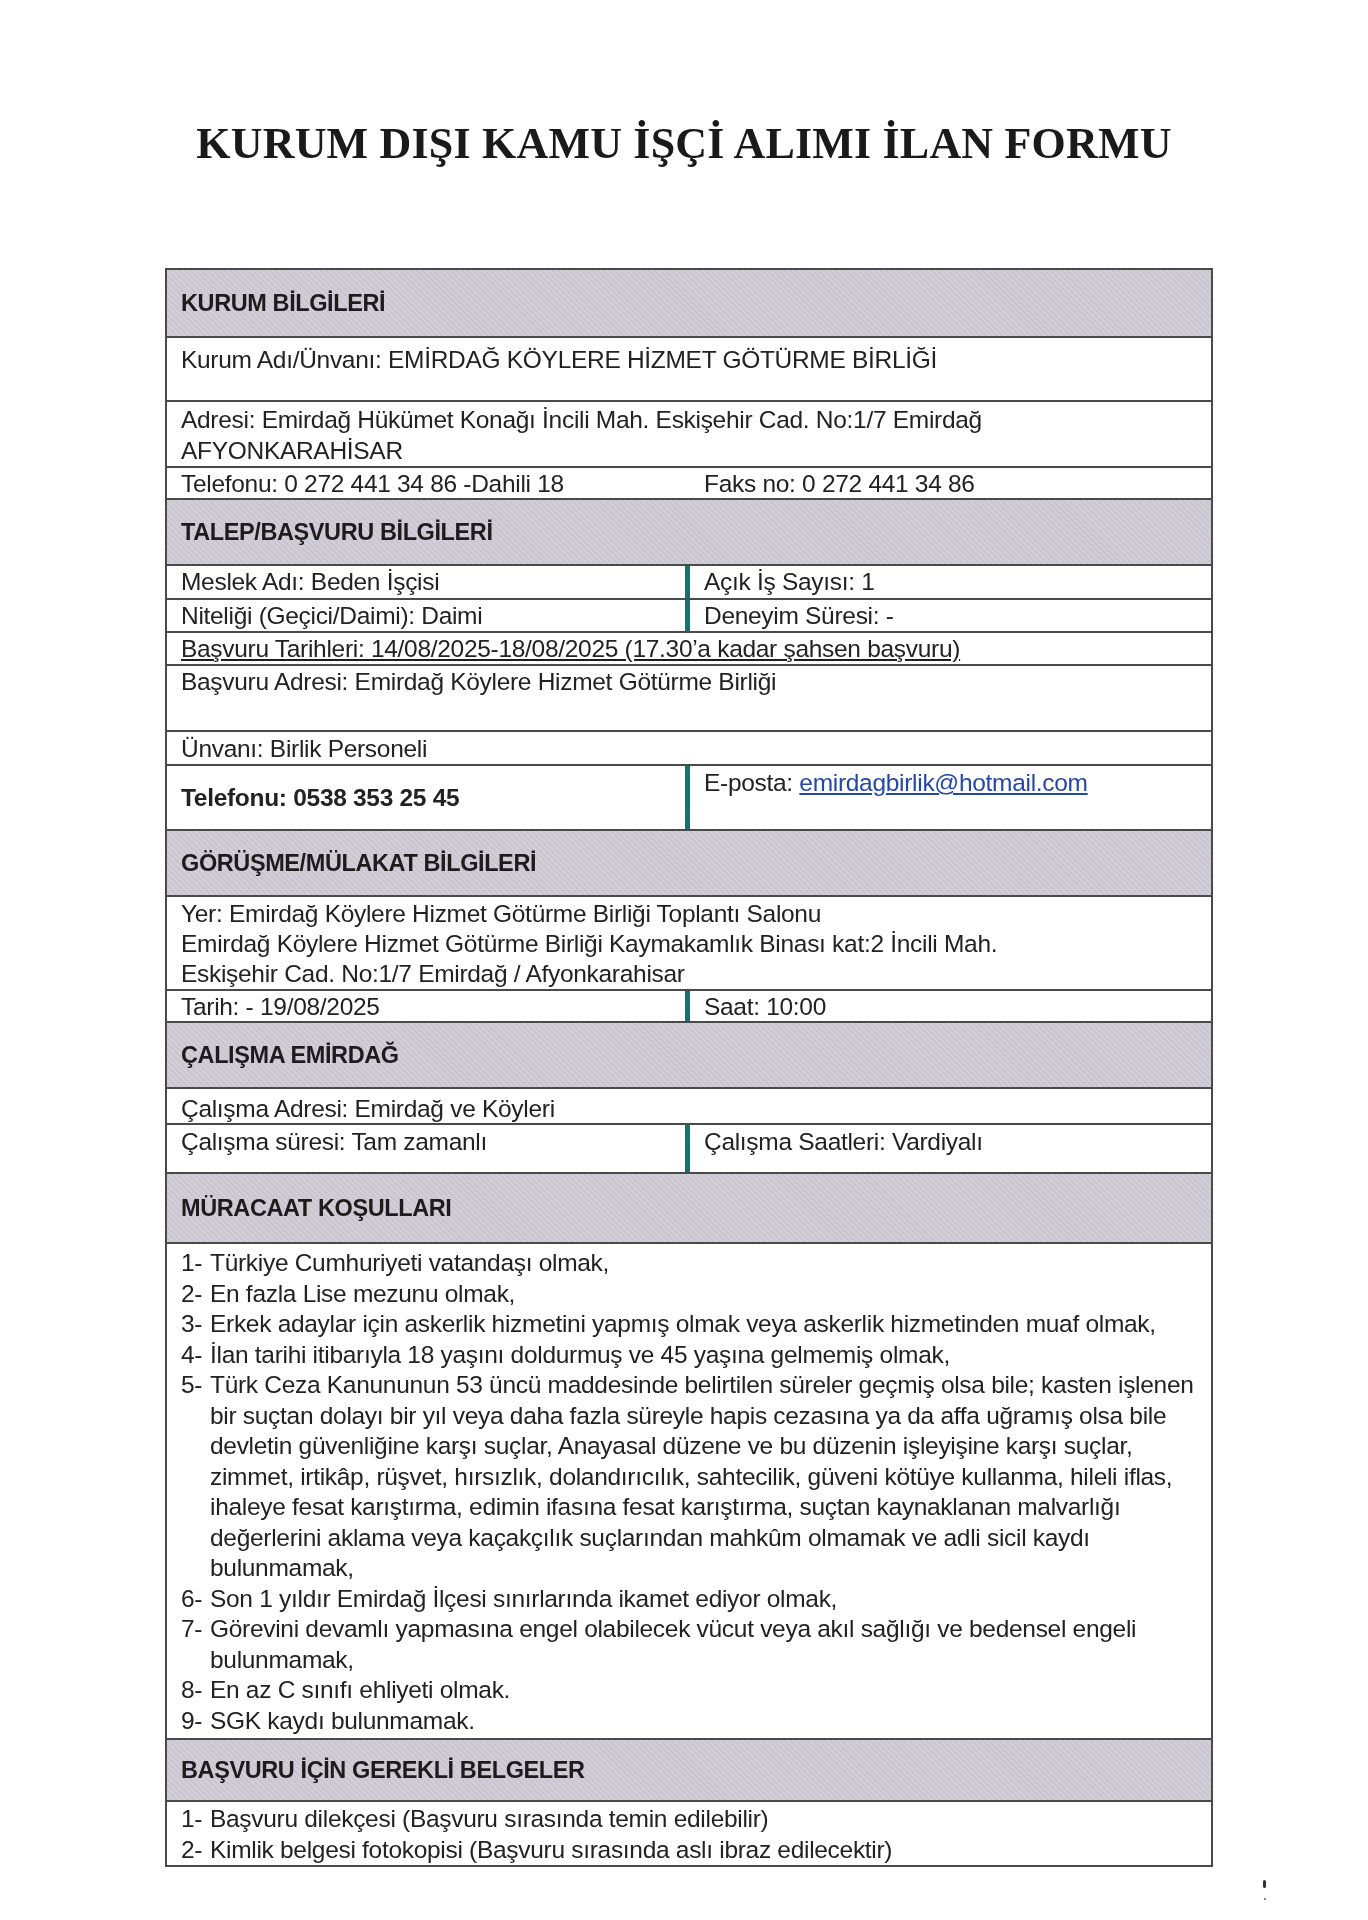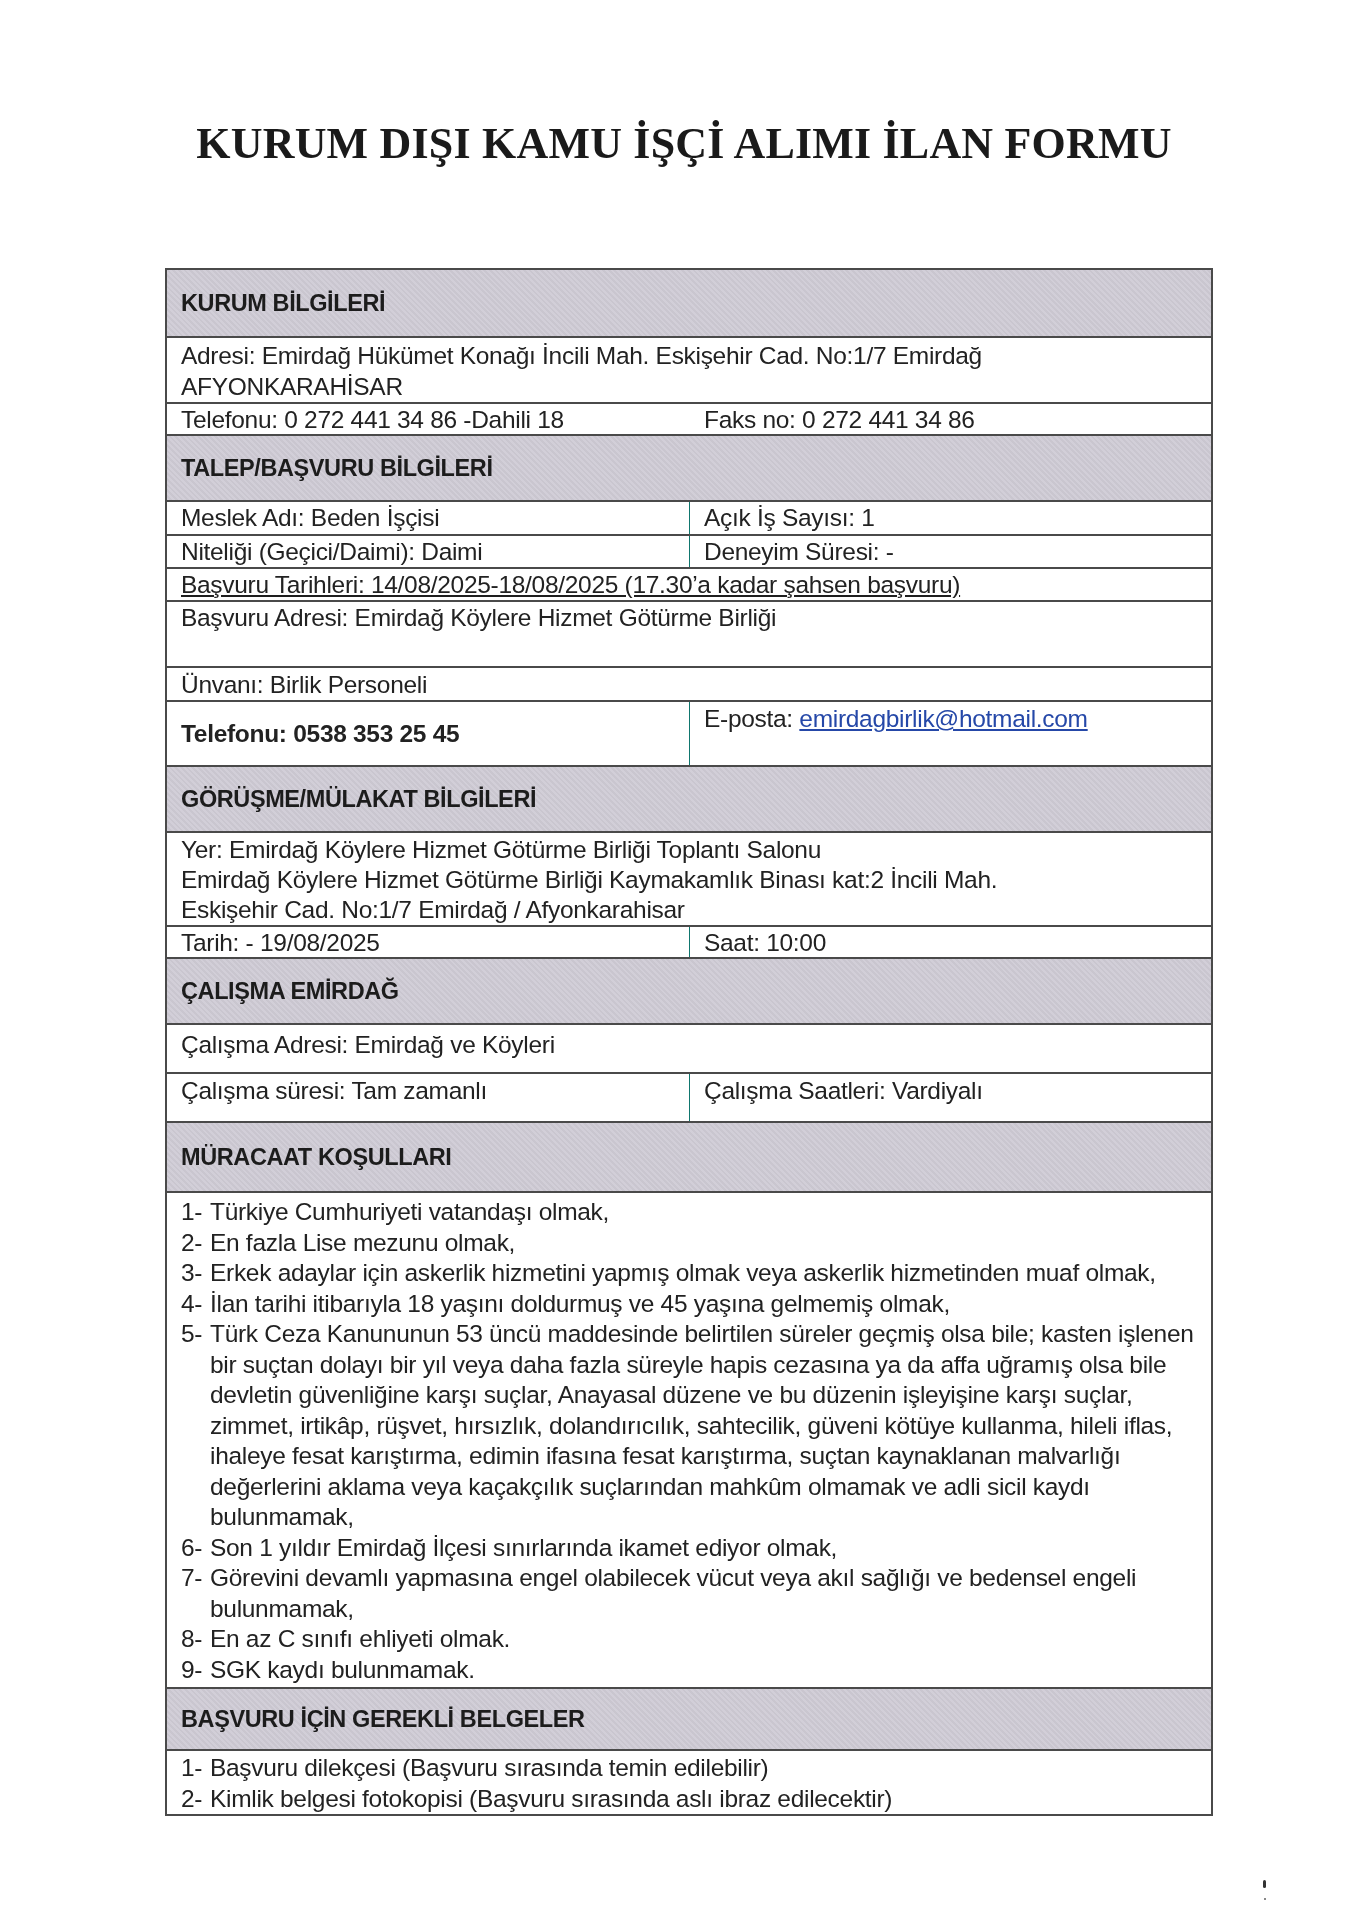--- a/index.html
+++ b/index.html
@@ -14,21 +14,21 @@
 
   .form {
     position: absolute; left: 165px; top: 268px; width: 1048px;
     border: 2px solid #4a4a4a;
     font-family: "Liberation Sans Narrow", "Liberation Sans", "DejaVu Sans Condensed", sans-serif;
   }
   .row { display: flex; border-top: 2px solid #4a4a4a; position: relative; }
   .row:first-child { border-top: none; }
   .cell { padding: 0 14px; font-size: 24.5px; line-height: 31px; color: #222; letter-spacing: -0.3px; transform-origin: left; }
   .cell.full { width: 100%; }
-  .cell.left { width: 523px; border-right: 1px solid #0f766e; }
+  .cell.left { width: 523px; border-right: 5px solid #0f766e; }
   .cell.right { flex: 1; }
 
   .section-header {
     background: #d0ccd6;
     background-image: repeating-linear-gradient(45deg, rgba(255,255,255,0.05) 0 2px, rgba(0,0,0,0.03) 2px 4px);
   }
   .section-header .cell { font-weight: bold; font-size: 23.5px; color: #1c1c1c; display: flex; align-items: center; letter-spacing: -0.4px; }
 
   .link { color: #2548a8; text-decoration: underline; }
 
@@ -42,20 +42,23 @@
 </style>
 </head>
 <body>
 
 <div class="page-title">KURUM DIŞI KAMU İŞÇİ ALIMI İLAN FORMU</div>
 
 <div class="form">
 
   <div class="row section-header" style="height:66px;">
     <div class="cell full">KURUM BİLGİLERİ</div>
+  </div>
+  <div class="row" style="height:64px;">
+    <div class="cell full" style="padding-top:6px;">Kurum Adı/Ünvanı: EMİRDAĞ KÖYLERE HİZMET GÖTÜRME BİRLİĞİ</div>
   </div>
   <div class="row" style="height:66px;">
     <div class="cell full" style="padding-top:2px;">
       <div>Adresi: Emirdağ Hükümet Konağı İncili Mah. Eskişehir Cad. No:1/7 Emirdağ</div>
       <div>AFYONKARAHİSAR</div>
     </div>
   </div>
   <div class="row" style="height:32px;">
     <div class="cell" style="width:523px;">Telefonu: 0 272 441 34 86 -Dahili 18</div>
     <div class="cell right">Faks no: 0 272 441 34 86</div>
@@ -99,21 +102,21 @@
     </div>
   </div>
   <div class="row" style="height:32px;">
     <div class="cell left">Tarih: - 19/08/2025</div>
     <div class="cell right">Saat: 10:00</div>
   </div>
 
   <div class="row section-header" style="height:66px;">
     <div class="cell full">ÇALIŞMA EMİRDAĞ</div>
   </div>
-  <div class="row" style="height:49px;">
+  <div class="row" style="height:36px;">
     <div class="cell full" style="padding-top:4px;">Çalışma Adresi: Emirdağ ve Köyleri</div>
   </div>
   <div class="row" style="height:49px;">
     <div class="cell left" style="padding-top:1px;">Çalışma süresi: Tam zamanlı</div>
     <div class="cell right" style="padding-top:1px;">Çalışma Saatleri: Vardiyalı</div>
   </div>
 
   <div class="row section-header" style="height:70px;">
     <div class="cell full">MÜRACAAT KOŞULLARI</div>
   </div>

